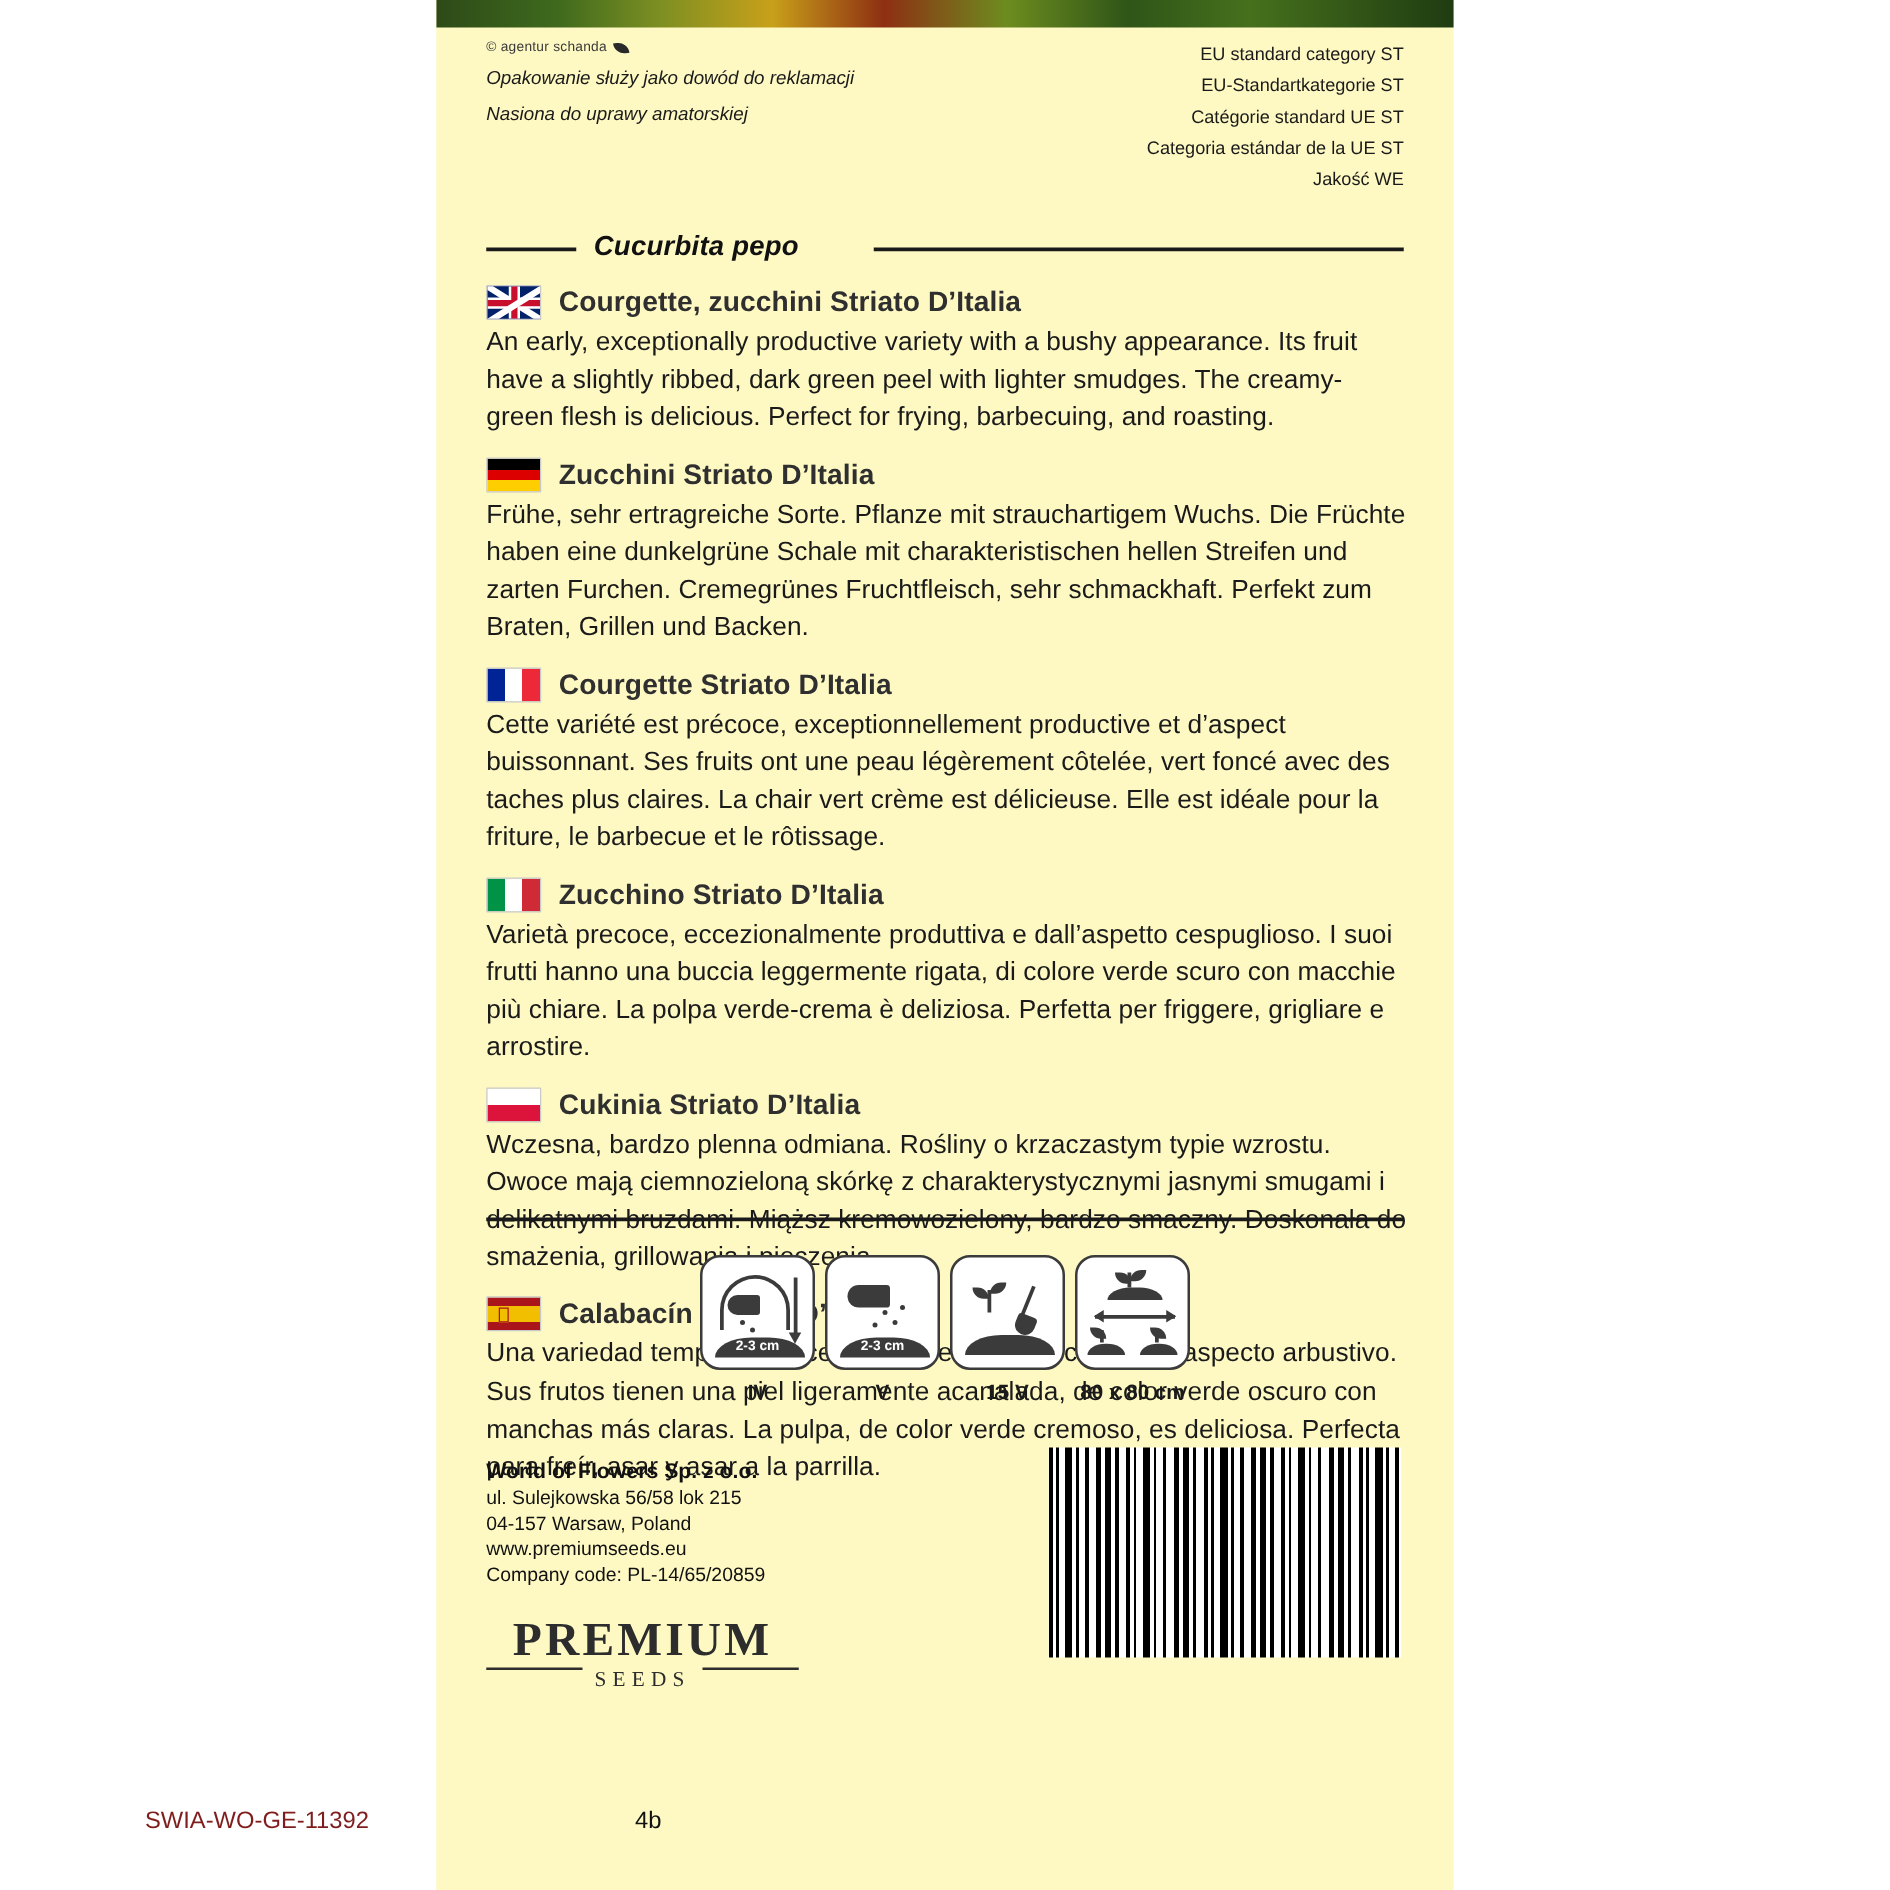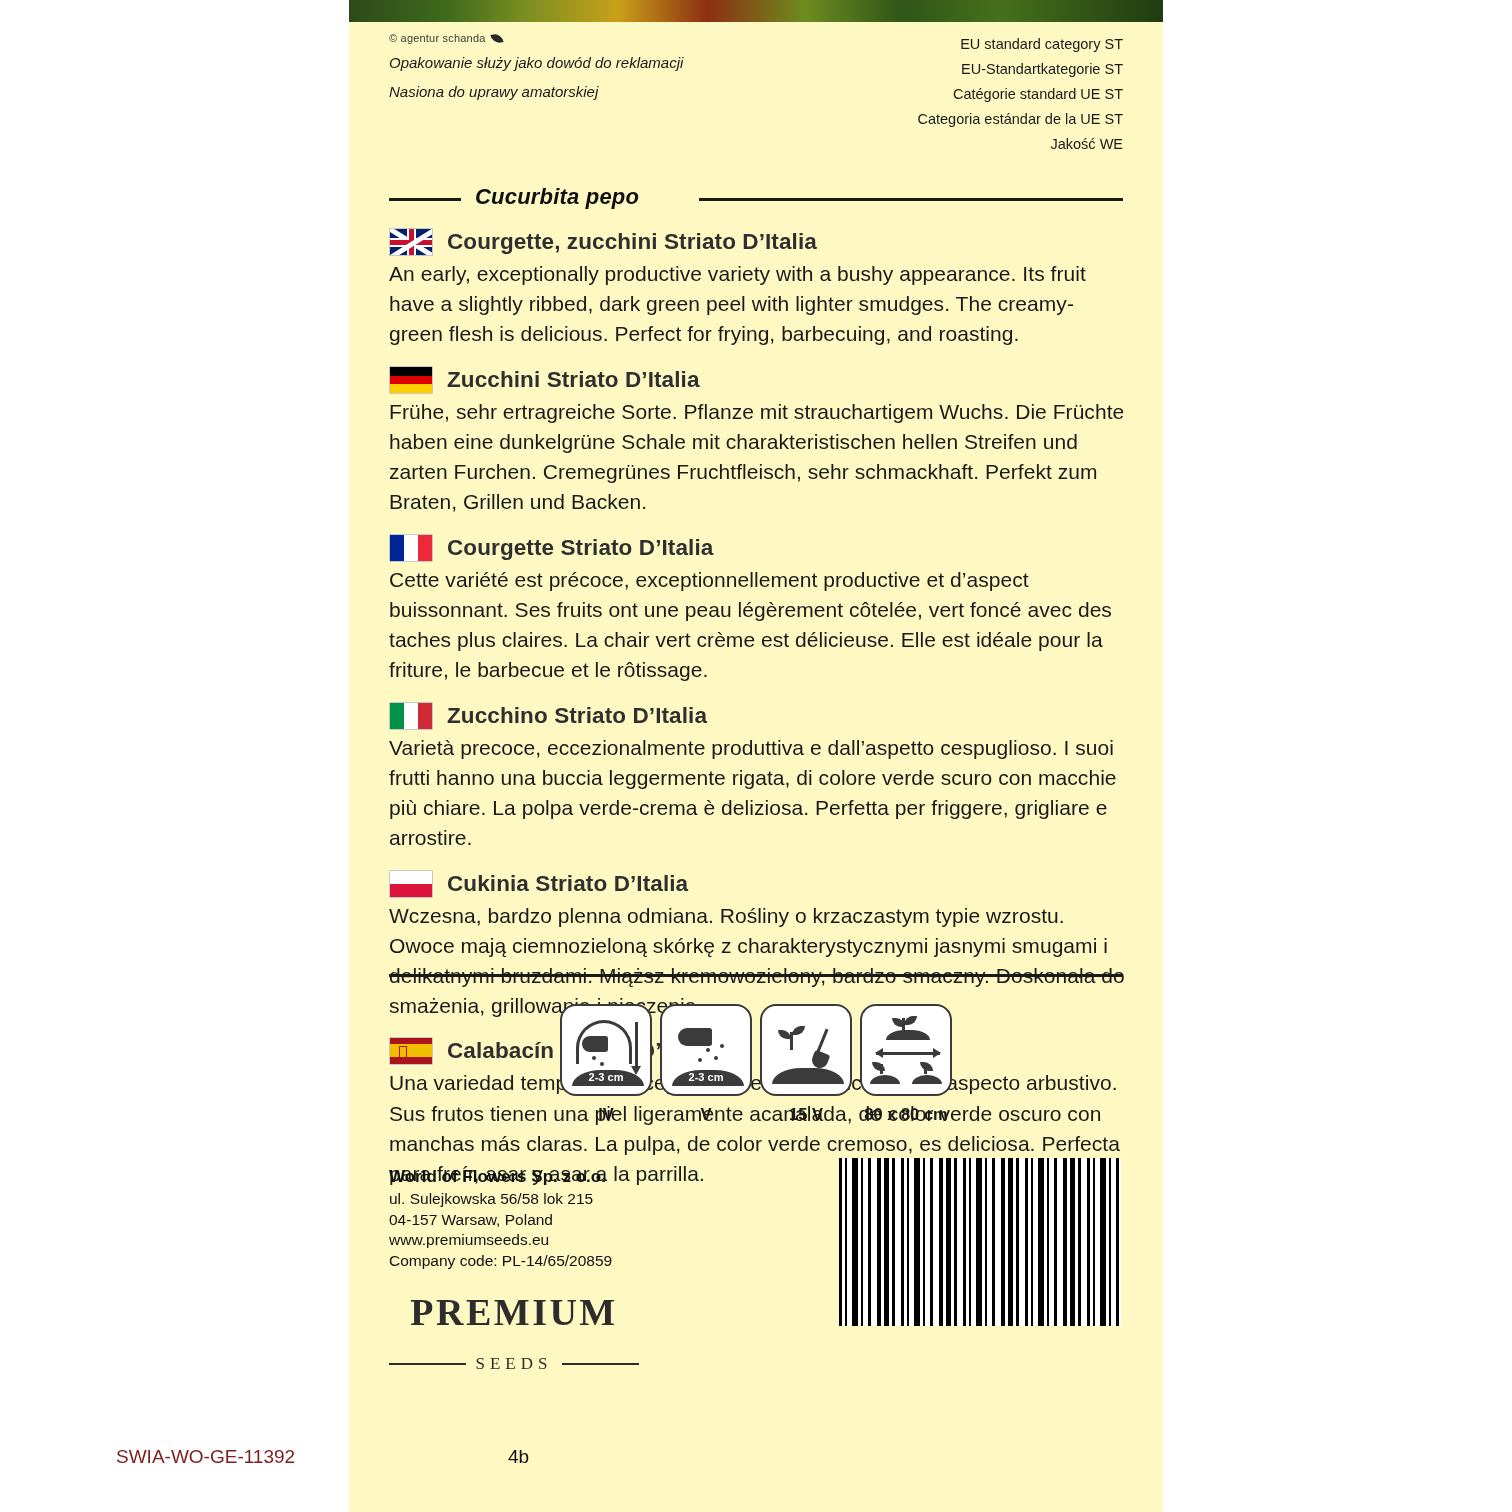--- a/index.html
+++ b/index.html
@@ -188,22 +188,22 @@
   }
   .company .bold { font-weight: bold; font-size: 17px; }
   .logo {
     position: absolute; left: 40px; top: 1290px; width: 250px; text-align: center;
   }
   .logo .word {
     font-size: 38px; letter-spacing: 2.5px; font-weight: bold; color: #2d2d2d;
     font-family: "Liberation Serif", serif;
   }
   .logo .sub {
-    margin-top: 20px;
-    display: flex; align-items: center; gap: 10px; justify-content: center;
+    margin-top: 0;
+    display: flex; gap: 10px; justify-content: center;
   }
   .logo .sub .line { flex: 1; height: 2px; background: #2d2d2d; }
   .logo .sub .txt { font-size: 17px; letter-spacing: 5px; color: #2d2d2d; font-family:"Liberation Serif", serif;}
   
   .barcode-wrap { position: absolute; left: 490px; top: 1158px; width: 290px; }
   .barcode {
     height: 168px; width: 282px;
     background-image:
       repeating-linear-gradient(90deg,#000 0 3px, #fff 3px 6px, #000 6px 8px, #fff 8px 13px,
       #000 13px 19px, #fff 19px 22px, #000 22px 24px, #fff 24px 29px,

